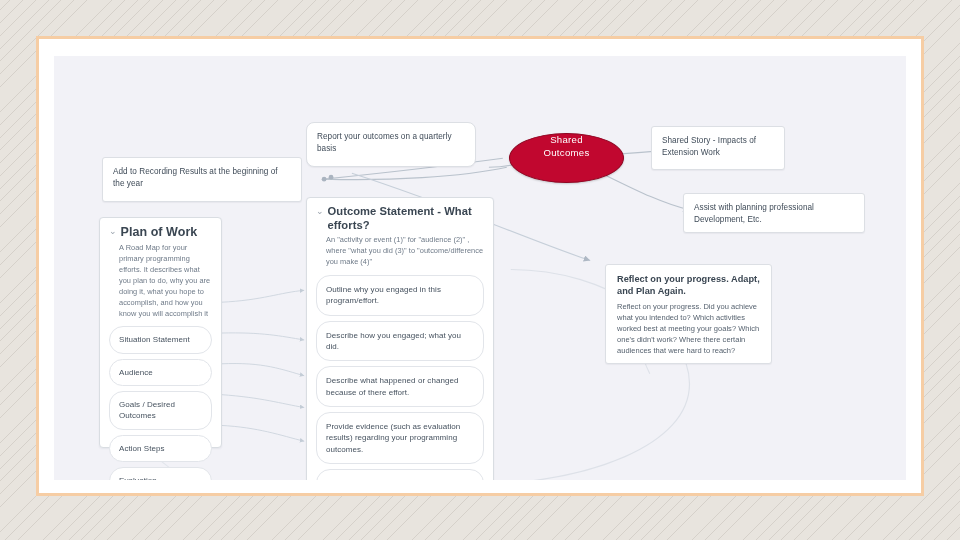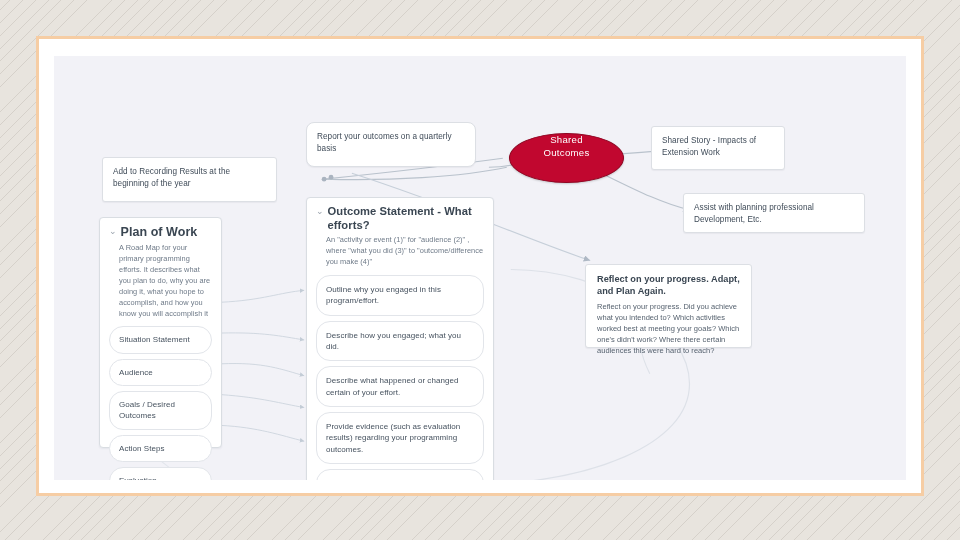--- a/index.html
+++ b/index.html
@@ -204,21 +204,21 @@
 
       <path d="M 545 115 C 580 132 610 148 640 155" fill="none" stroke="#b9c2cc" stroke-width="1.1" marker-end="url(#arr)"></path>
 
       <path d="M 438 112 C 458 112 470 108 478 104" fill="none" stroke="#b9c2cc" stroke-width="1.1"></path>
 
       <path d="M 300 118 C 400 150 480 186 540 206" fill="none" stroke="#c6cfd9" stroke-width="1.1" marker-end="url(#arr)"></path>
 
       <path d="M 590 290 C 592 302 596 312 600 320" fill="none" stroke="#dde1e8" stroke-width="1.1"></path>
     </svg>
 
-    <div class="node" style="left:48px; top:101px; width:175px; height:45px;">
+    <div class="node" style="left:48px; top:101px; width:200px; height:45px;">
       <div class="plain-text">Add to Recording Results at the beginning of the year</div>
     </div>
 
     <div class="node" style="left:252px; top:66px; width:170px; height:45px;border-radius:8px;">
       <div class="plain-text">Report your outcomes on a quarterly basis</div>
     </div>
 
     <div class="ellipse" style="left:455px; top:77px; width:113px; height:48px; background:#c1072f; border:1px solid #8e0622;">
       <div>
         <div>Shared</div>
@@ -227,23 +227,23 @@
     </div>
 
     <div class="node" style="left:597px; top:70px; width:134px; height:44px;">
       <div class="plain-text">Shared Story - Impacts of Extension Work</div>
     </div>
 
     <div class="node" style="left:629px; top:137px; width:182px; height:40px;">
       <div class="plain-text">Assist with planning professional Development, Etc.</div>
     </div>
 
-    <div class="node reflect-pad" style="left:531px; top:208px; width:167px; height:84px;">
+    <div class="node reflect-pad" style="left:551px; top:208px; width:167px; height:100px;">
       <div class="reflect-title">Reflect on your progress. Adapt, and Plan Again.</div>
-      <div class="reflect-body">Reflect on your progress. Did you achieve what you intended to? Which activities worked best at meeting your goals? Which one's didn't work? Where there certain audiences this were hard to reach?</div>
+      <div class="reflect-body">Reflect on your progress. Did you achieve what you intended to? Which activities worked best at meeting your goals? Which one's didn't work? Where there certain audiences that were hard to reach?</div>
     </div>
 
     <div class="group" style="left:45px; top:161px; width:123px; height:231px;">
       <div class="group-head">
         <span class="chevron">⌄</span>
         <span class="group-title">Plan of Work</span>
       </div>
       <div class="group-desc">A Road Map for your primary programming efforts. It describes what you plan to do, why you are doing it, what you hope to accomplish, and how you know you will accomplish it</div>
       <div class="sub-list">
         <div class="sub-item">Situation Statement</div>
@@ -256,20 +256,20 @@
 
     <div class="group" style="left:252px; top:141px; width:188px; height:310px;">
       <div class="group-head">
         <span class="chevron">⌄</span>
         <span class="group-title small">Outcome Statement - What efforts?</span>
       </div>
       <div class="group-desc">An "activity or event (1)" for "audience (2)" , where "what you did (3)" to "outcome/difference you make (4)"</div>
       <div class="sub-list">
         <div class="sub-item tall">Outline why you engaged in this program/effort.</div>
         <div class="sub-item tall">Describe how you engaged; what you did.</div>
-        <div class="sub-item tall">Describe what happened or changed certain of your effort.</div>
+        <div class="sub-item tall">Describe what happened or changed because of there effort.</div>
         <div class="sub-item tall">Provide evidence (such as evaluation results) regarding your programming outcomes.</div>
         <div class="sub-item tall">Connect your outcome to the broader societal impact of this work (the "so what"</div>
       </div>
     </div>
 
   </div>
 </div>
 
 </body></html>

